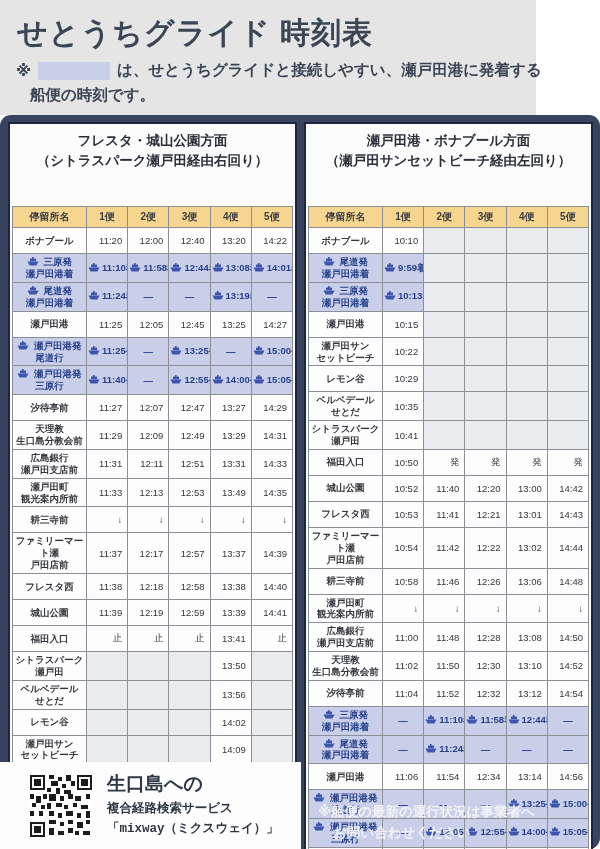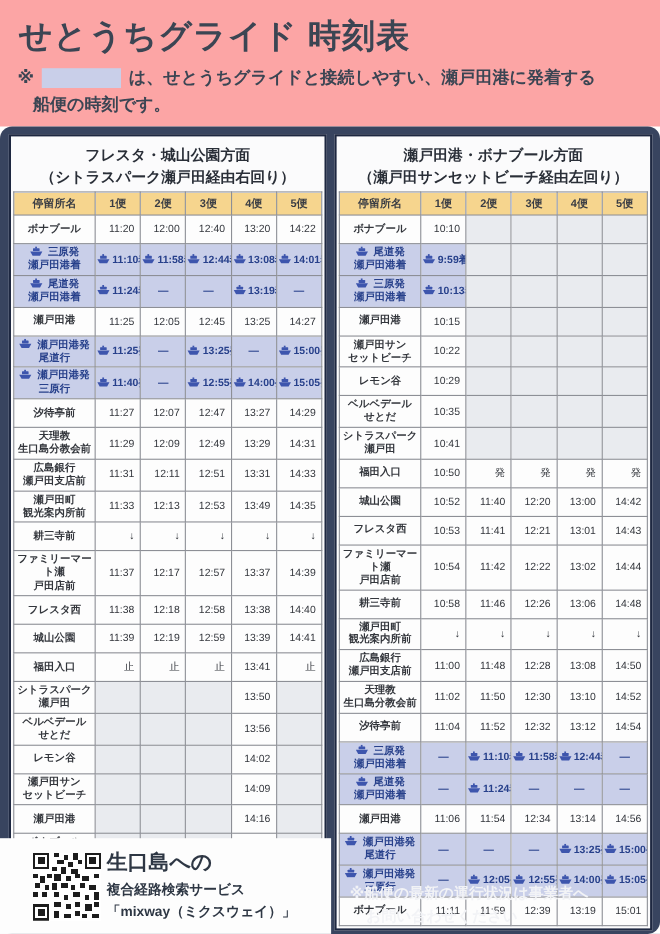--- a/index.html
+++ b/index.html
@@ -3,21 +3,21 @@
 <meta charset="utf-8">
 <style>
   html,body{margin:0;padding:0;}
   body{
     width:600px;height:849px;position:relative;overflow:hidden;
     background:#ffffff;
     font-family:"Liberation Sans","DejaVu Sans",sans-serif;
     -webkit-font-smoothing:antialiased;
   }
   
-  .page-top{position:absolute;left:0;top:0;width:600px;height:115px;background:#fca5a5;}
+  .page-top{position:absolute;left:0;top:0;width:536px;height:115px;background:#e5e5e5;}
   .page-title{
     position:absolute;left:17px;top:13px;
     font-size:30px;font-weight:bold;color:#3b4553;letter-spacing:1px;
   }
   .note-line1{
     position:absolute;left:16px;top:60px;width:570px;
     font-size:15.5px;font-weight:bold;color:#3b4553;
     display:flex;align-items:center;gap:4px;
   }
   .note-box{
@@ -38,21 +38,21 @@
   .panel{
     position:absolute;background:#fbfbfc;border:2px solid #1d2740;
     padding:2px;box-sizing:border-box;
   }
   .panel-left{left:8px;top:7px;width:289px;}
   .panel-right{left:304px;top:7px;width:289px;}
   .t-title{
     text-align:center;font-size:13.5px;font-weight:bold;color:#2a2f38;
     line-height:1.45;padding:5px 0 4px 0;
   }
-  table.tt{border-collapse:collapse;width:100%;table-layout:fixed;}
+  table.tt{border-collapse:collapse;width:100%;table-layout:fixed;margin-top:32px;}
   table.tt th,table.tt td{
     border:1px solid #8d8f96;box-sizing:border-box;
     font-size:9.5px;color:#33363c;overflow:hidden;
   }
   table.tt col.c-stop{width:74px;}
   table.tt th{
     background:#f6d58e;font-weight:bold;font-size:10px;
     height:21px;text-align:center;color:#3a3d44;
   }
   td.stop{
@@ -75,21 +75,21 @@
     text-align:center;padding:2px 1px;height:26px;background:#c9cfe9;
     color:#27408b;font-weight:bold;font-size:11px;
   }
   .ship-ico{display:inline-block;vertical-align:-1px;margin-right:2px;}
   
   .footer-left{
     position:absolute;left:0;top:647px;width:301px;height:87px;
     background:#fdfdfd;display:flex;align-items:center;
   }
   .qr{margin-left:30px;flex:0 0 auto;}
-  .fl-text{margin-left:5px;}
+  .fl-text{margin-left:15px;font-family:Liberation Mono, monospace;}
   .fl-h{font-size:19px;font-weight:bold;color:#2e3744;line-height:1.3;}
   .fl-s{font-size:12.5px;font-weight:bold;color:#2e3744;line-height:1.35;margin-top:3px;}
   
   .footer-right{
     position:absolute;left:318px;top:687px;color:#f2f3f6;
     font-size:13.5px;font-weight:bold;line-height:1.55;
   }
   .footer-right .ind{margin-left:15px;}
 </style>
 </head>

